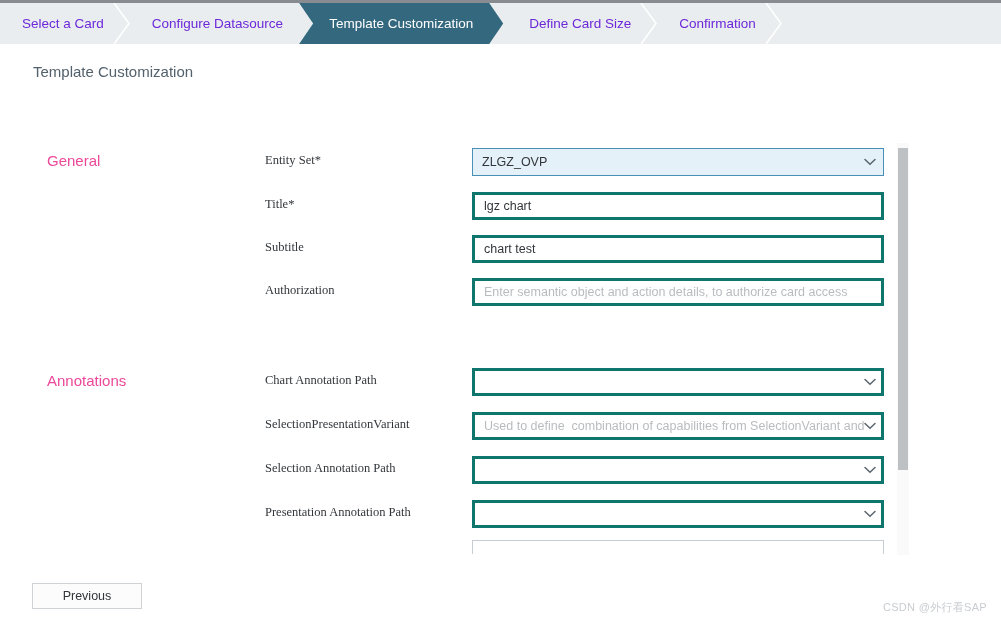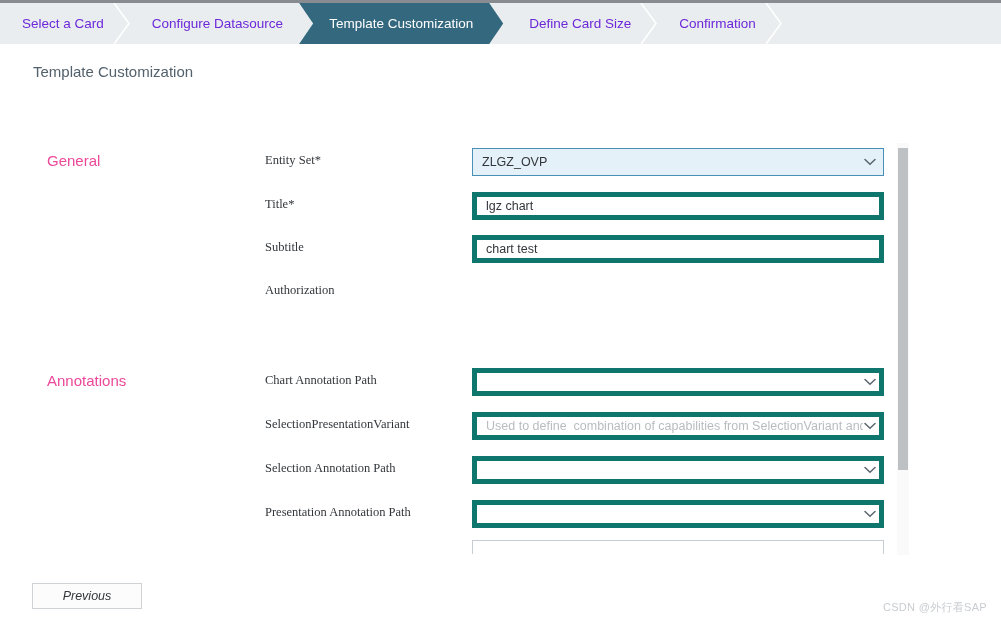--- a/index.html
+++ b/index.html
@@ -69,21 +69,21 @@
   }
   .field-row { position:absolute; left:265px; width:700px; height:30px; }
   .field-label {
     position:absolute; left:0; top:5px;
     font-size:12.5px; color:#32363a; white-space:nowrap;font-family:Liberation Serif, serif;
   }
   .field-ctrl { position:absolute; left:207px; width:412px; height:28px; }
 
   .inp {
     width:100%; height:28px;
-    border:5px solid #0f766e;
+    border:3px solid #0f766e;
     background:#ffffff;
     font-family:"Liberation Sans", sans-serif;
     font-size:12.5px;
     color:#32363a;
     padding:0 9px;
     outline:none;
     border-radius:0;
   }
   .inp::placeholder { color:#b9bcbf; }
 
@@ -118,21 +118,20 @@
   
   .footer { position:absolute; left:0; top:578px; width:1001px; height:55px; background:#fff; }
   .btn {
     position:absolute; top:5px; height:26px; width:110px;
     background:#fcfcfc;
     border:1px solid #cfd3d6;
     font-family:"Liberation Sans", sans-serif;
     font-size:12.5px;
     color:#32363a;
     cursor:pointer;
-    font-style:italic;
   }
   .btn-prev { left:32px; }
   .btn-next { left:156px; }
 
   .watermark {
     position:absolute; right:14px; top:600px;
     font-size:11px; color:#c9cdd1;
     letter-spacing:0.3px;
     white-space:nowrap;
   }
@@ -215,20 +214,23 @@
 
       <div class="field-row" style="top:105px;">
         <div class="field-label">Subtitle</div>
         <div class="field-ctrl">
           <input class="inp" type="text" value="chart test" style="">
         </div>
       </div>
 
       <div class="field-row" style="top:148px;">
         <div class="field-label">Authorization</div>
+        <div class="field-ctrl">
+          <input class="inp" type="text" placeholder="Enter semantic object and action details, to authorize card access" style="">
+        </div>
       </div>
     </div>
 
     <div class="section">
       <div class="section-label" style="top:242px;">Annotations</div>
 
       <div class="field-row" style="top:238px;">
         <div class="field-label">Chart Annotation Path</div>
         <div class="field-ctrl">
           <div class="sel-wrap">

